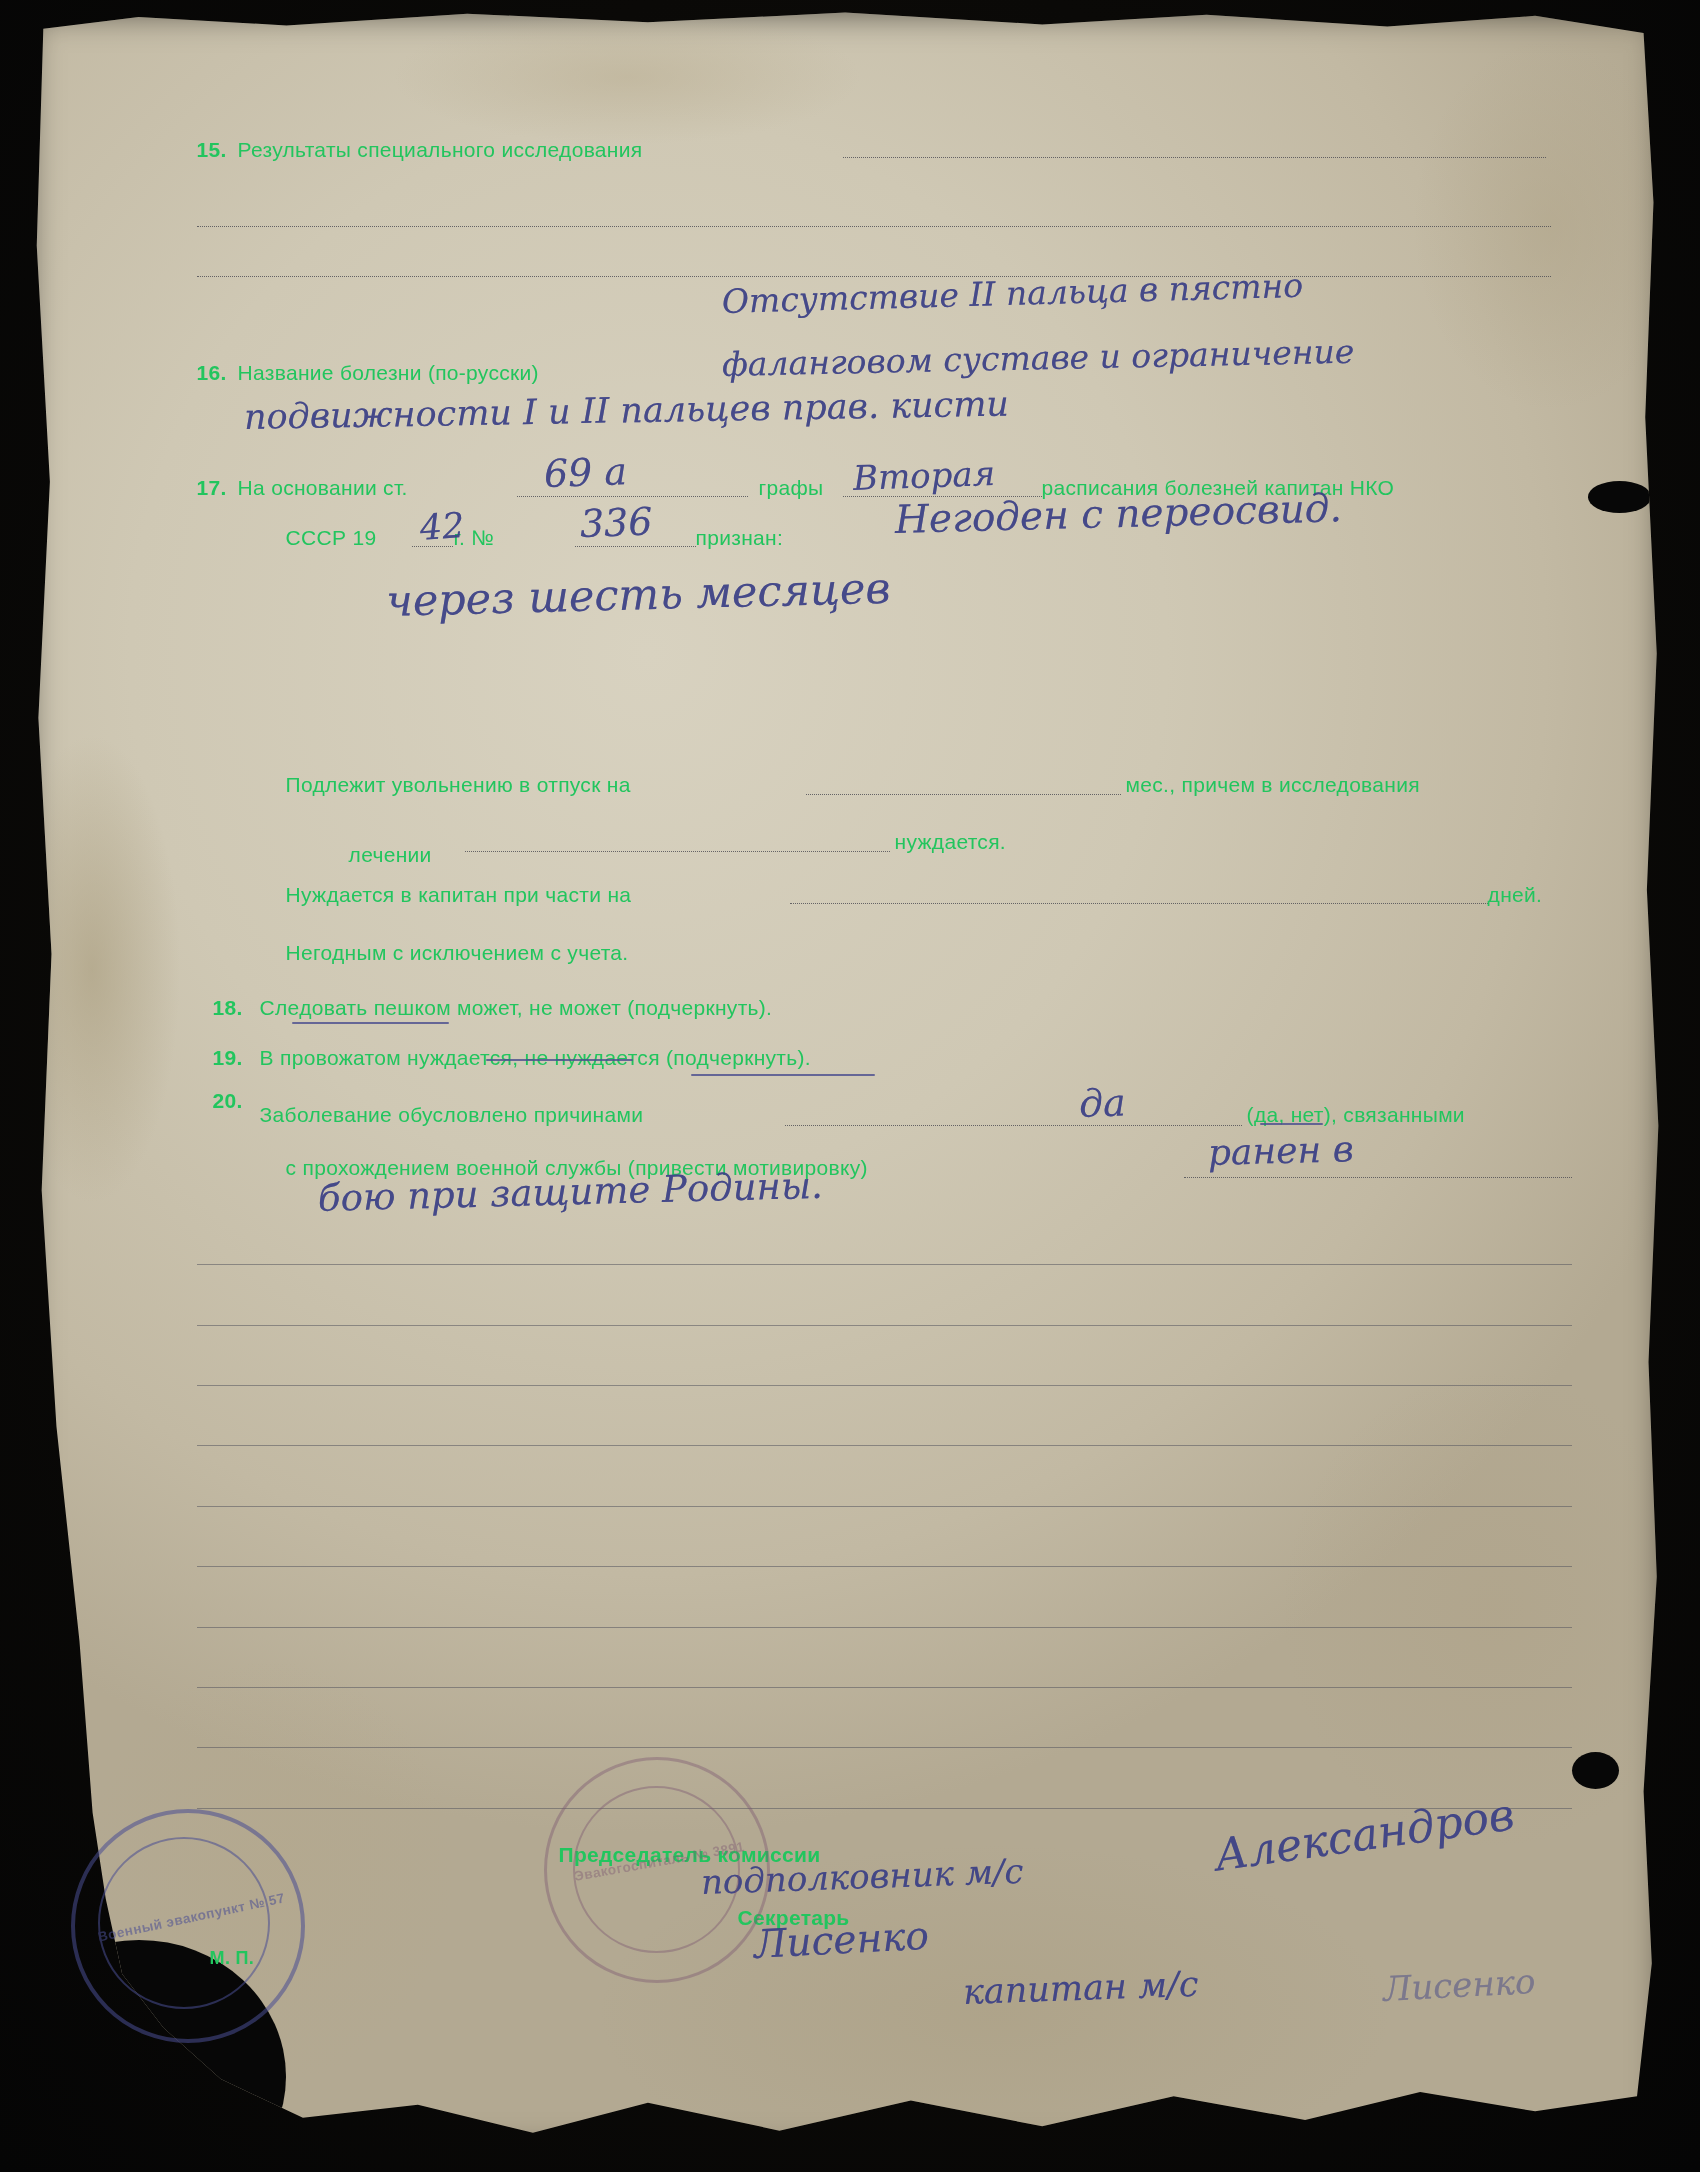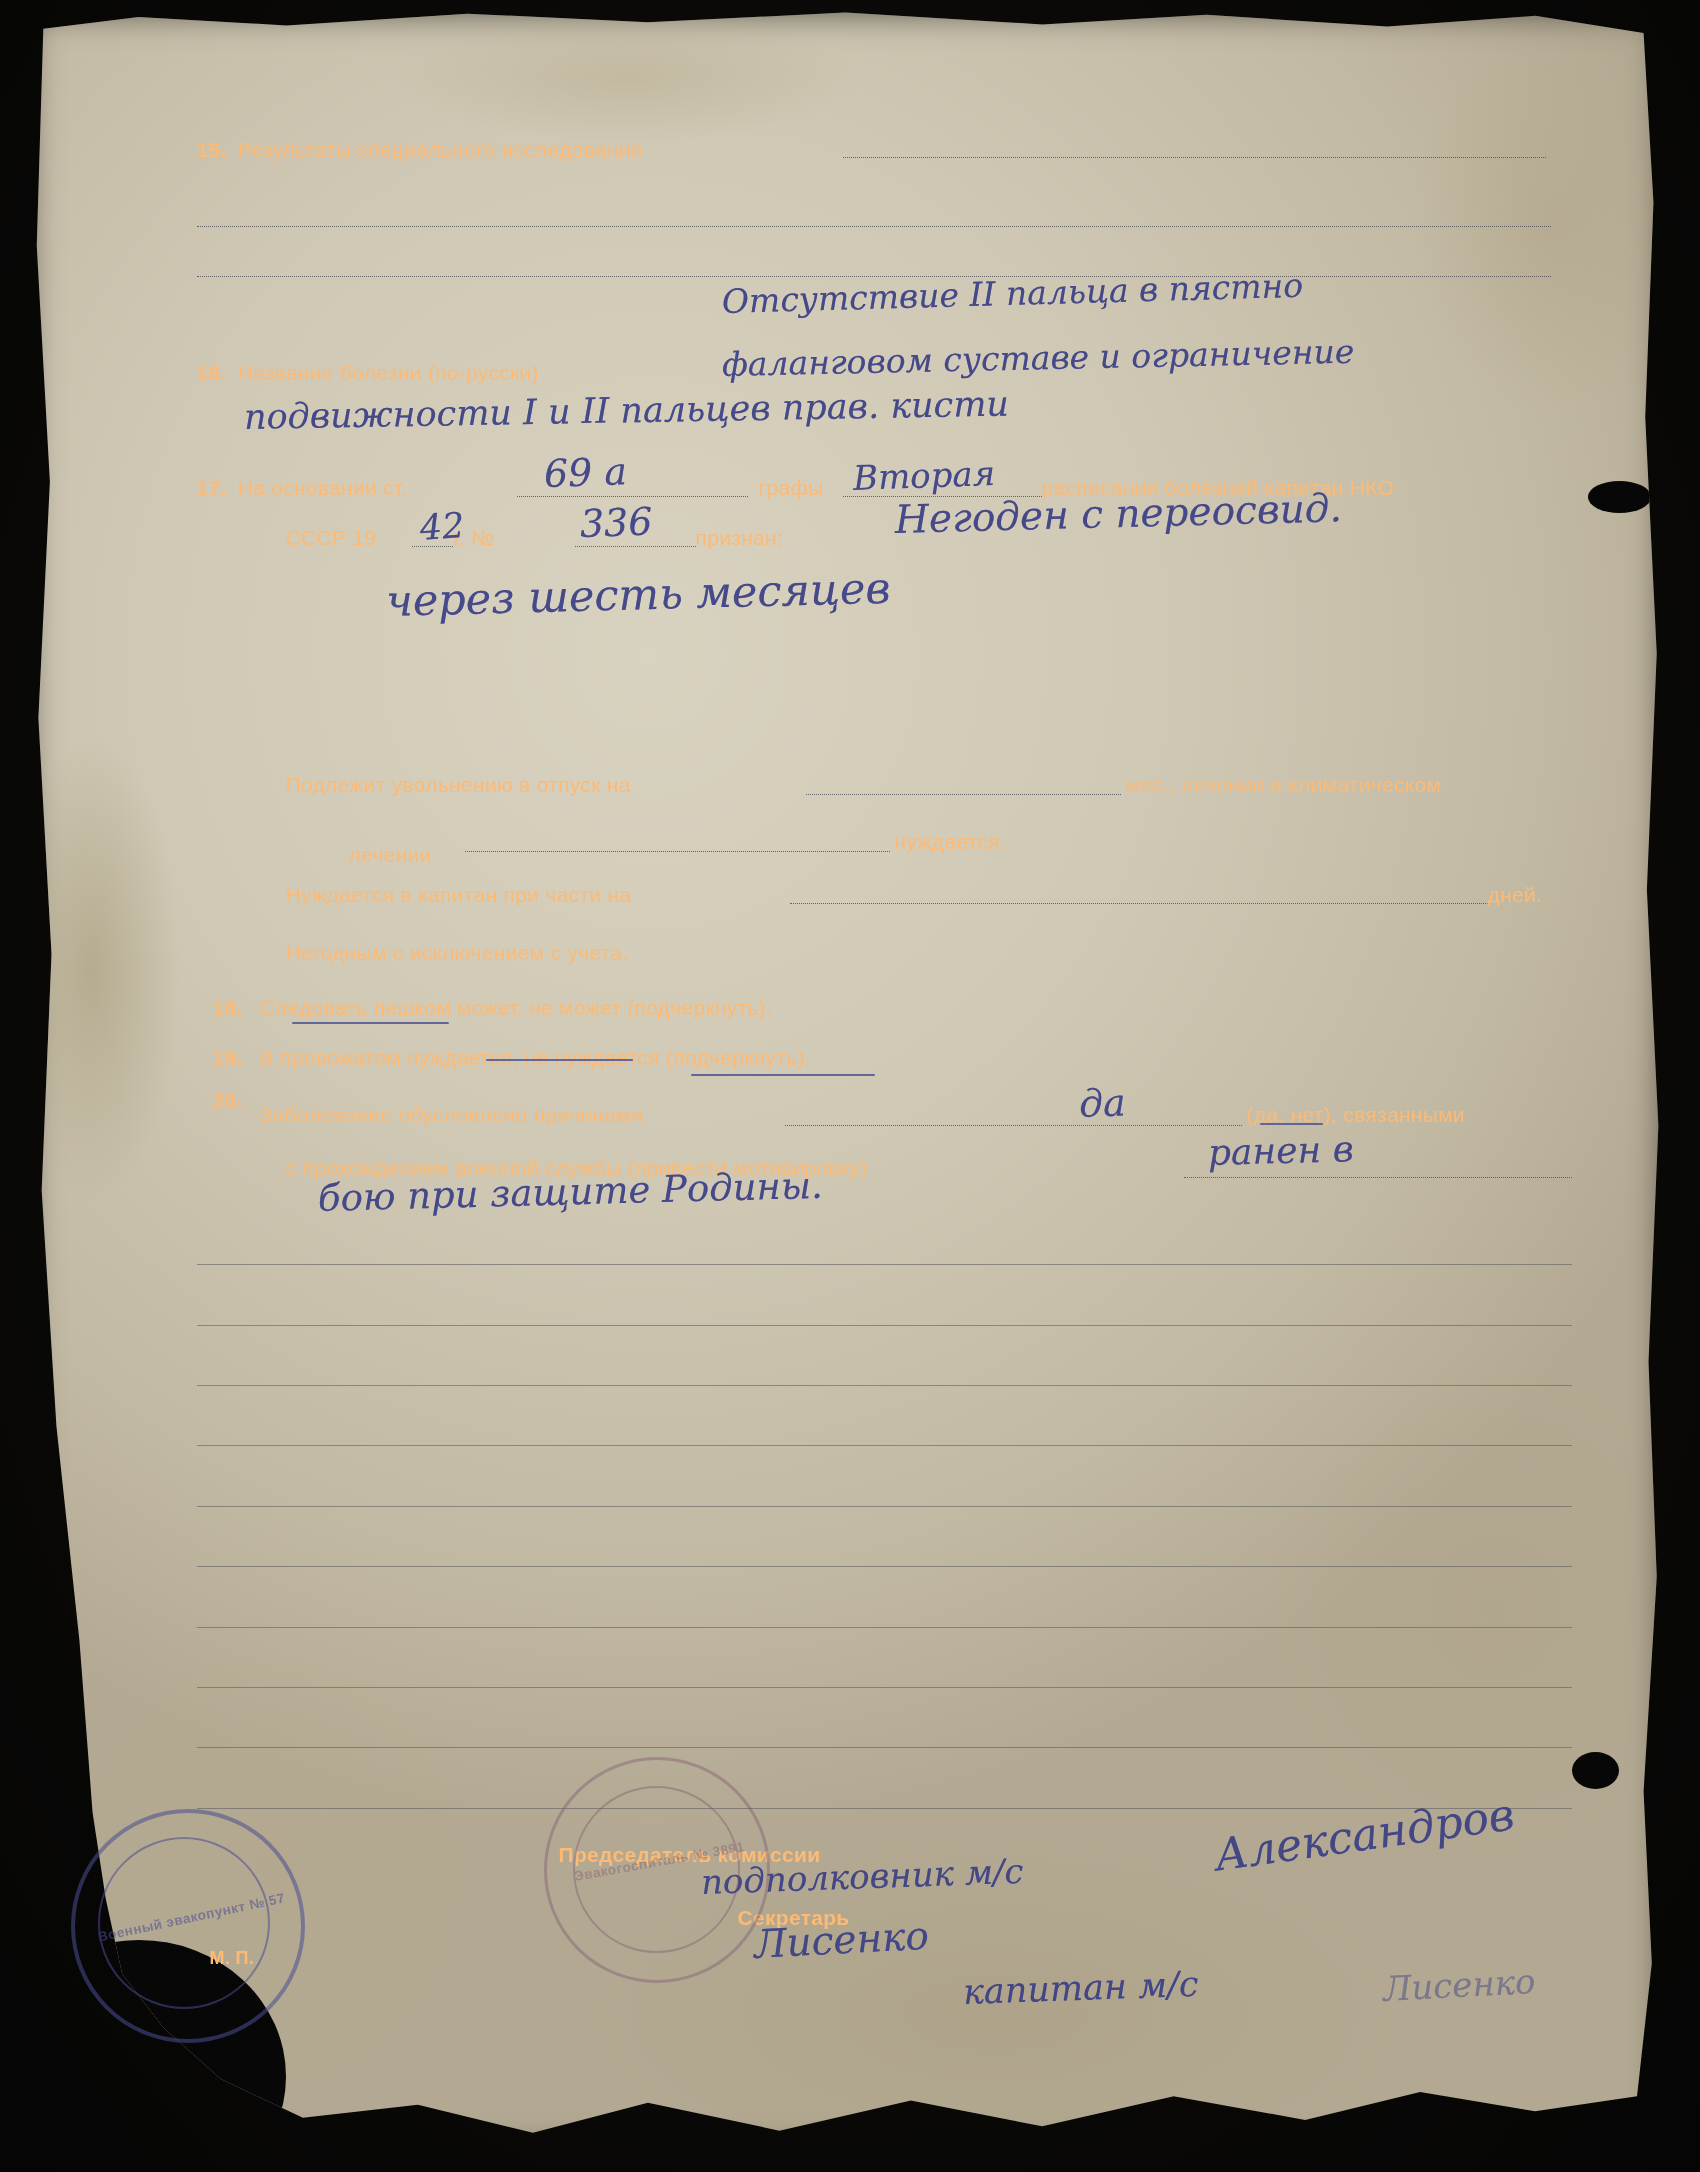--- a/index.html
+++ b/index.html
@@ -60,21 +60,21 @@
     width: 1643px;
     height: 2147px;
     color: #2a2a33;
   }
 
   .ln {
     position: absolute;
     white-space: nowrap;
     font-size: 21px;
     letter-spacing: 0.3px;
-    color: #fdba74;
+    color: #22c55e;
   }
   .num { font-weight: 700; }
   .bold { font-weight: 700; }
 
   
   .dots {
     position: absolute;
     height: 1.6px;
     border-bottom: 1.6px dotted #4a4a52;
     opacity: 0.8;
@@ -191,21 +191,21 @@
 
   <span class="hw" style="left:520px;top:443px;font-size:38px;transform:rotate(-2deg);">69 а</span>
   <span class="hw" style="left:829px;top:449px;font-size:34px;transform:rotate(-2deg);">Вторая</span>
   <span class="hw" style="left:396px;top:499px;font-size:35px;transform:rotate(-4deg);">42</span>
   <span class="hw" style="left:556px;top:493px;font-size:38px;transform:rotate(-2deg);">336</span>
   <span class="hw" style="left:871px;top:488px;font-size:39px;transform:rotate(-1.5deg);">Негоден с переосвид.</span>
   <span class="hw" style="left:362px;top:567px;font-size:43px;transform:rotate(-1.5deg);">через шесть месяцев</span>
 
   <span class="ln" style="left:262px;top:764px;">Подлежит увольнению в отпуск на</span>
   <div class="dots" style="left:782px;top:783px;width:315px;"></div>
-  <span class="ln" style="left:1102px;top:764px;">мес., лечении в климатическом</span>
+  <span class="ln" style="left:1102px;top:764px;">мес., причем в исследования</span>
 
   <span class="ln" style="left:325px;top:834px;">лечении</span>
   <div class="dots" style="left:441px;top:840px;width:425px;"></div>
   <span class="ln" style="left:871px;top:821px;">нуждается.</span>
 
   <span class="ln" style="left:262px;top:874px;">Нуждается в капитан при части на</span>
   <div class="dots" style="left:766px;top:892px;width:698px;"></div>
   <span class="ln" style="left:1464px;top:874px;">дней.</span>
 
   <span class="ln" style="left:262px;top:932px;">Негодным с исключением с учета.</span>

